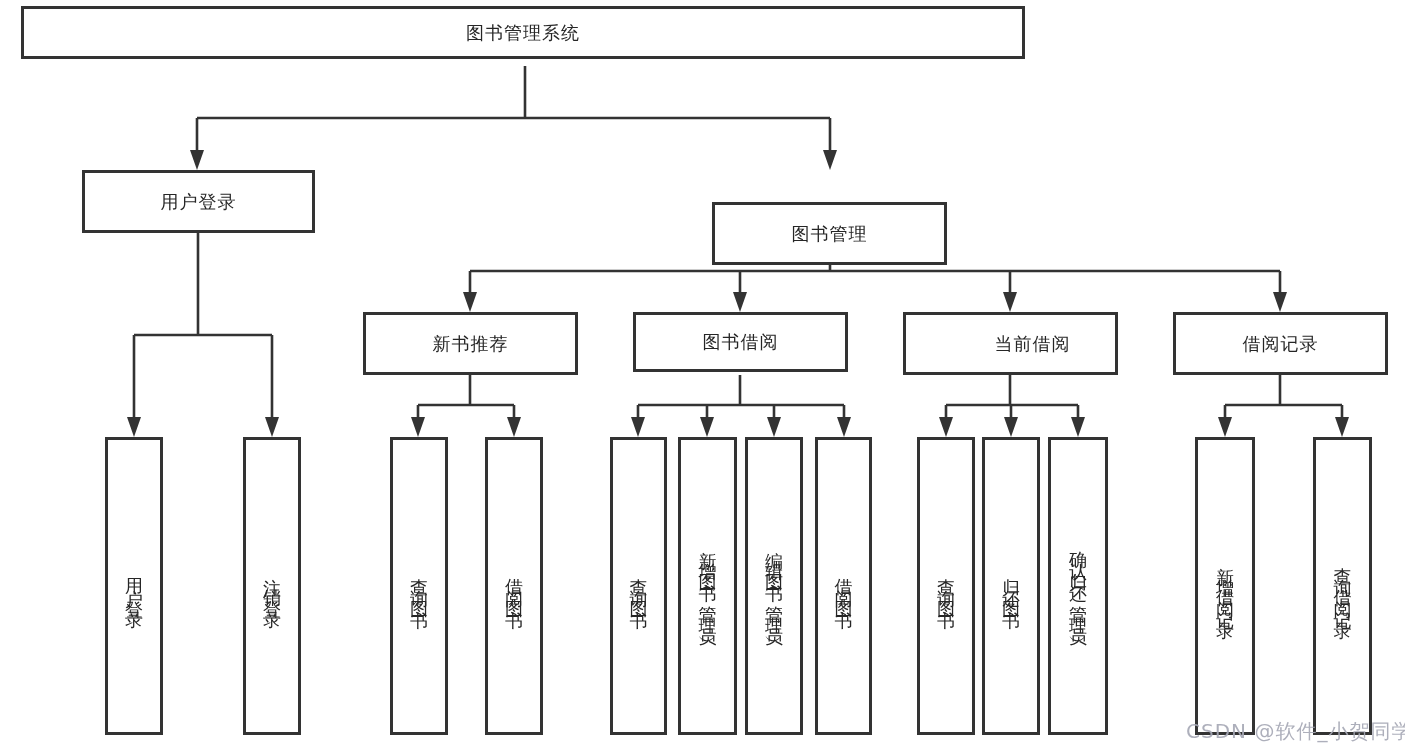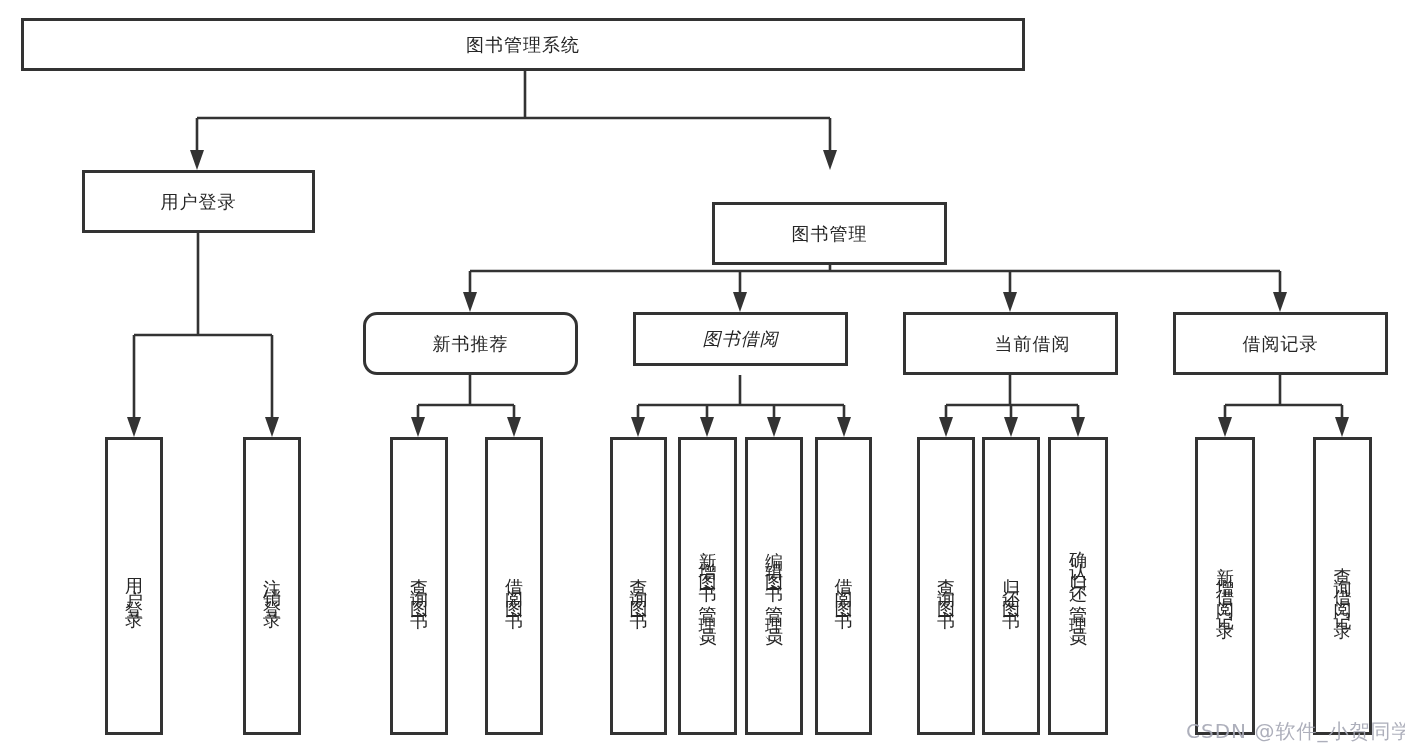--- a/index.html
+++ b/index.html
@@ -110,35 +110,35 @@
 
       <polygon points="939,417 953,417 946,437"></polygon>
       <polygon points="1004,417 1018,417 1011,437"></polygon>
       <polygon points="1071,417 1085,417 1078,437"></polygon>
 
       <polygon points="1218,417 1232,417 1225,437"></polygon>
       <polygon points="1335,417 1349,417 1342,437"></polygon>
     </g>
   </svg>
 
-  <div class="node" style="left:21px; top:18px; width:1004px; height:53px;">
+  <div class="node" style="left:21px; top:6px; width:1004px; height:53px;">
     <span>图书管理系统</span>
   </div>
 
   <div class="node" style="left:82px; top:170px; width:233px; height:63px;">
     <span>用户登录</span>
   </div>
   <div class="node" style="left:712px; top:170px; width:235px; height:63px;margin-top:32px;">
     <span>图书管理</span>
   </div>
 
-  <div class="node" style="left:363px; top:312px; width:215px; height:63px;border-radius:14px;">
+  <div class="node" style="left:363px; top:312px; width:215px; height:63px;">
     <span>新书推荐</span>
   </div>
-  <div class="node" style="left:633px; top:312px; width:215px; height:54px;font-style:italic;">
+  <div class="node" style="left:633px; top:312px; width:215px; height:60px;">
     <span>图书借阅</span>
   </div>
   <div class="node" style="left:903px; top:312px; width:215px; height:63px;padding-left:44px;">
     <span>当前借阅</span>
   </div>
   <div class="node" style="left:1173px; top:312px; width:215px; height:63px;align-items:center;">
     <span>借阅记录</span>
   </div>
 
   <div class="vnode" style="left:105px; top:437px; width:58px; height:298px;">

